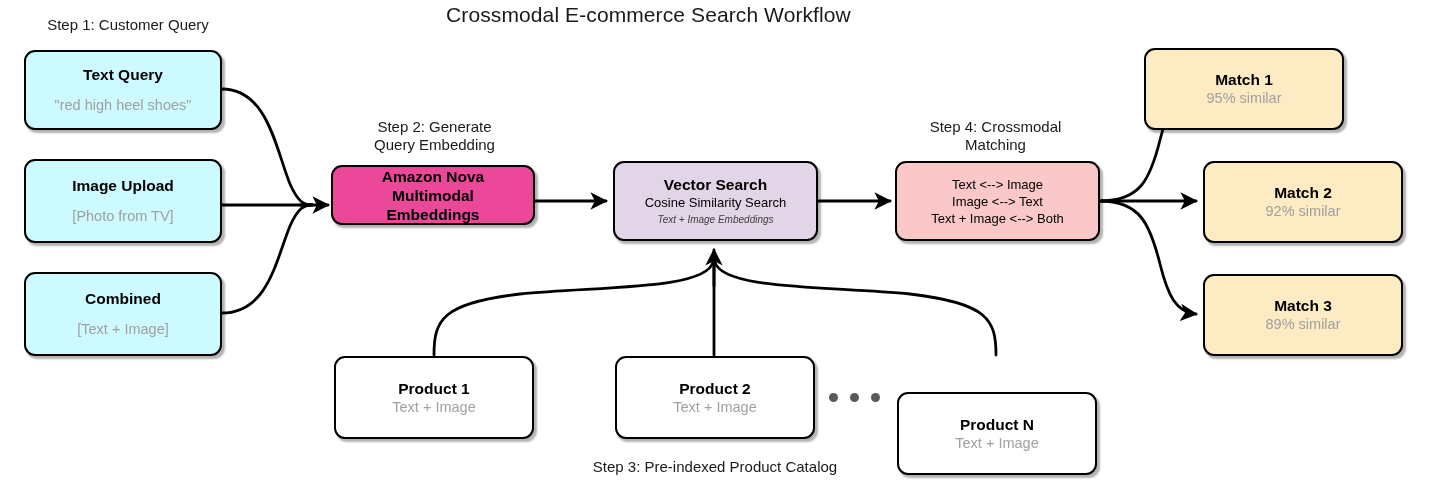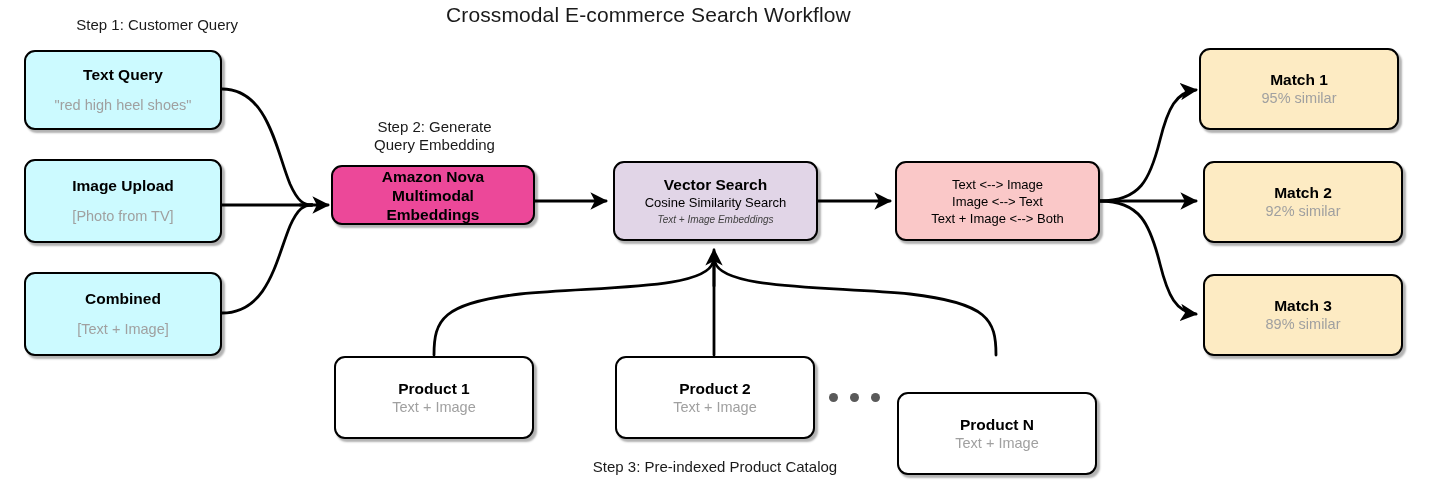--- a/index.html
+++ b/index.html
@@ -131,24 +131,26 @@
       <path d="M 714 286 L 714 250" marker-end="url(#arrow)"></path>
 
       <path d="M 1100 201 C 1140 201 1150 180 1160 140 C 1168 108 1176 92 1196 90" marker-end="url(#arrow)"></path>
       <path d="M 1100 201 L 1196 201" marker-end="url(#arrow)"></path>
       <path d="M 1100 201 C 1140 201 1150 224 1160 264 C 1168 296 1176 312 1196 314" marker-end="url(#arrow)"></path>
     </g>
   </svg>
 
   <div class="diagram-title">Crossmodal E-commerce Search Workflow</div>
 
-  <div class="step-label" style="left:18px; top:16px; width:220px; text-align:right;">Step 1: Customer Query</div>
+  <div class="step-label" style="left:18px; top:16px; width:220px; text-align:center;">Step 1: Customer Query</div>
   <div class="step-label" style="left:332px; top:118px; width:205px;">Step 2: Generate
 Query Embedding</div>
   <div class="step-label" style="left:545px; top:458px; width:340px;">Step 3: Pre-indexed Product Catalog</div>
+  <div class="step-label" style="left:893px; top:118px; width:205px;">Step 4: Crossmodal
+Matching</div>
 
   <div class="node" style="left:24px; top:50px; width:198px; height:80px; background:#CCFAFF;">
     <div class="t-bold">Text Query</div>
     <div class="gap-row"></div>
     <div class="t-sub">"red high heel shoes"</div>
   </div>
 
   <div class="node" style="left:24px; top:159px; width:198px; height:84px; background:#CCFAFF;">
     <div class="t-bold">Image Upload</div>
     <div class="gap-row"></div>
@@ -172,21 +174,21 @@
     <div class="t-plain">Cosine Similarity Search</div>
     <div class="t-italic">Text + Image Embeddings</div>
   </div>
 
   <div class="node" style="left:895px; top:161px; width:205px; height:80px; background:#FAC8C8;">
     <div class="t-plain">Text &lt;--&gt; Image</div>
     <div class="t-plain">Image &lt;--&gt; Text</div>
     <div class="t-plain">Text + Image &lt;--&gt; Both</div>
   </div>
 
-  <div class="node" style="left:1199px; top:48px; width:200px; height:82px; background:#FDEBC3;">
+  <div class="node" style="left:1144px; top:48px; width:200px; height:82px; background:#FDEBC3;">
     <div class="t-bold">Match 1</div>
     <div class="t-sub">95% similar</div>
   </div>
 
   <div class="node" style="left:1203px; top:161px; width:200px; height:82px; background:#FDEBC3;">
     <div class="t-bold">Match 2</div>
     <div class="t-sub">92% similar</div>
   </div>
 
   <div class="node" style="left:1203px; top:274px; width:200px; height:82px; background:#FDEBC3;">

